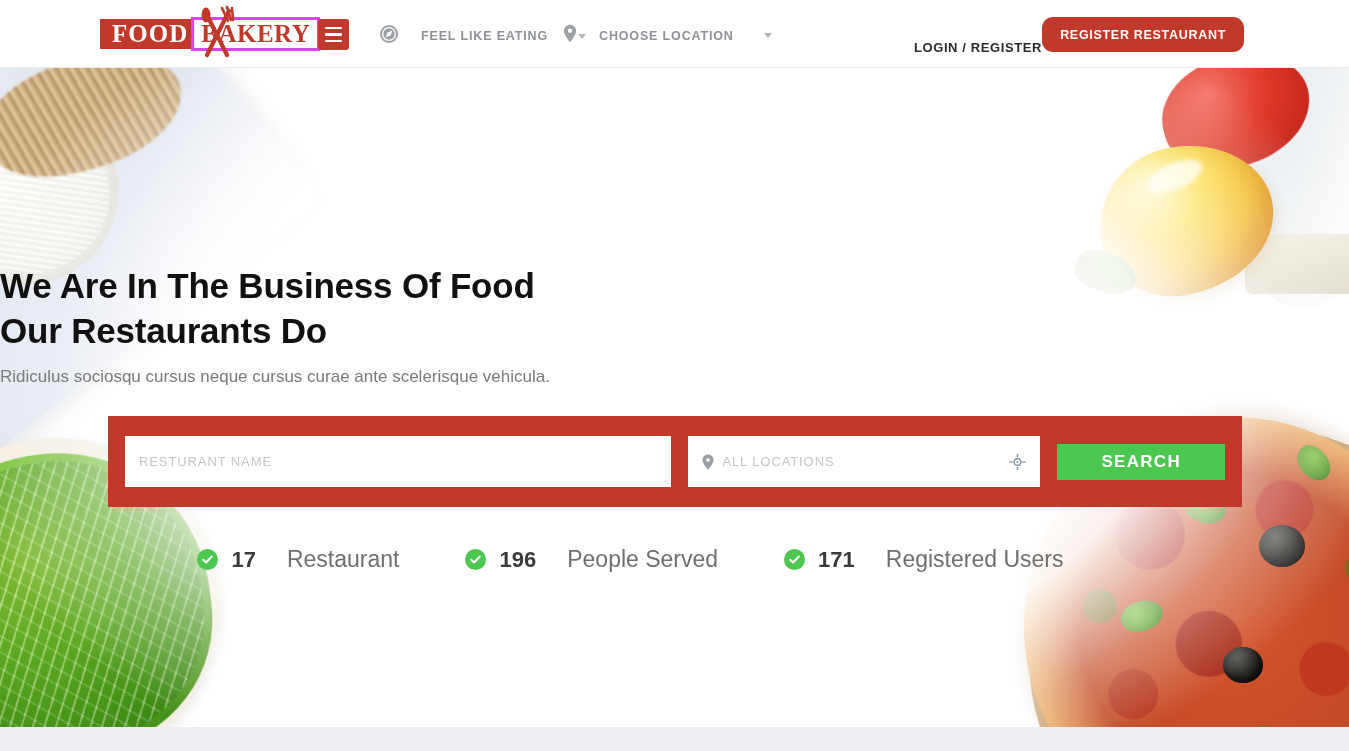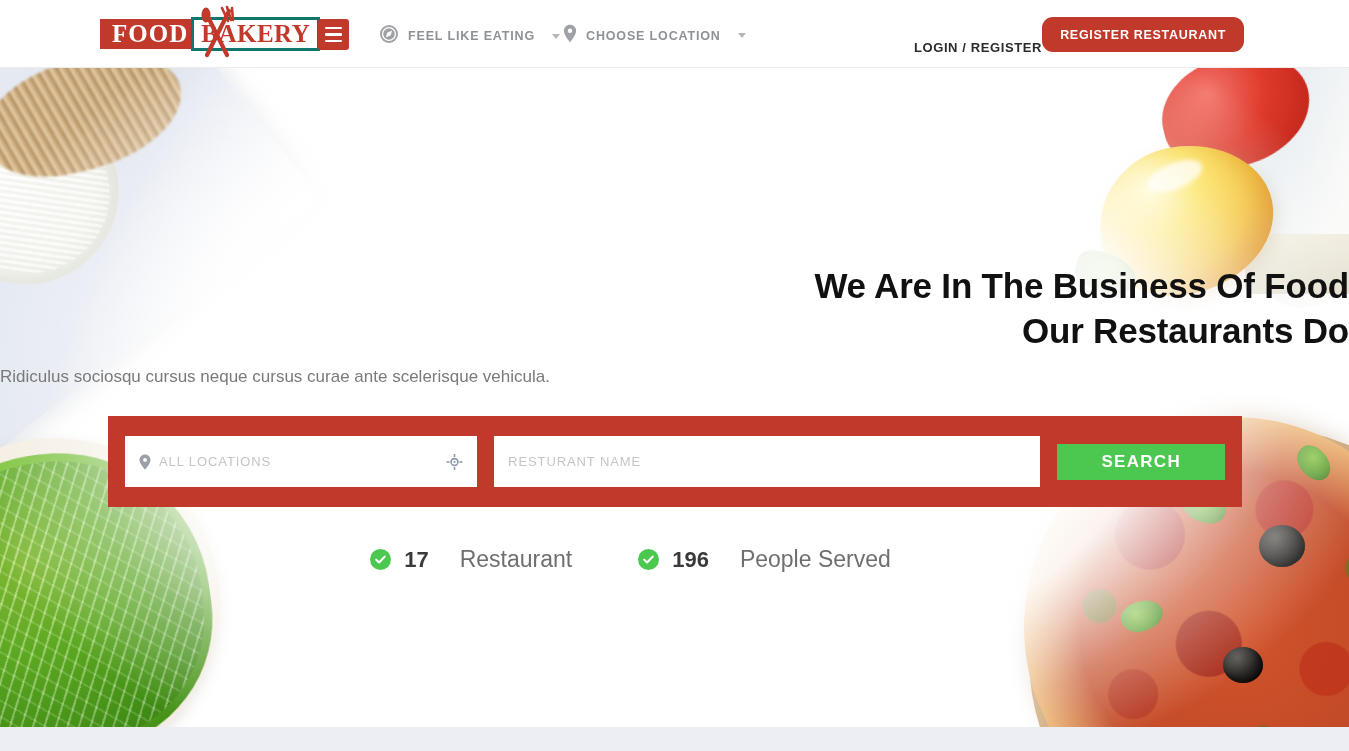--- a/index.html
+++ b/index.html
@@ -33,21 +33,21 @@
     font-family: "Liberation Serif", serif;
     font-weight: bold;
     font-size: 25px;
     letter-spacing: 1px;
     padding: 2px 9px 3px 12px;
     line-height: 1;
   }
   .logo-word-box2 {
     background: #ffffff;
     color: #c0392b;
-    border: 3px solid #0f766e;
+    border: 3px solid #d946ef;
     font-family: "Liberation Serif", serif;
     font-weight: bold;
     font-size: 25px;
     letter-spacing: 0.5px;
     padding: 0px 7px 1px 7px;
     line-height: 1.1;
   }
   .logo-utensils {
     position: relative;
     width: 46px; height: 50px;
@@ -71,21 +71,21 @@
     width: 17px; height: 2.5px;
     background: #ffffff;
     border-radius: 1px;
   }
 
   .nav-item {
     position: absolute;
     top: 24px;
     display: flex;
     align-items: center;
-    gap: 9px;
+    gap: 22px;
     cursor: pointer;
   }
   .nav-label {
     font-size: 12.5px;
     font-weight: bold;
     letter-spacing: 0.85px;
     color: #8e9196;
     text-transform: uppercase;
     white-space: nowrap;
   }
@@ -317,21 +317,21 @@
   
   .hero-content {
     position: absolute;
     top: 0; left: 0;
     width: 1349px; height: 659px;
     z-index: 10;
   }
   .hero-title {
     position: absolute;
     top: 196px; left: 0; width: 1349px;
-    text-align: right;
+    text-align: left;
     font-size: 35px;
     font-weight: bold;
     line-height: 1.28;
     color: #111111;
     letter-spacing: -0.2px;
   }
   .hero-sub {
     position: absolute;
     top: 299px; left: 0; width: 1103px;
     text-align: left;
@@ -525,20 +525,24 @@
   <div class="hero-content">
 
     <div class="hero-title">
       <div>We Are In The Business Of Food</div>
       <div>Our Restaurants Do</div>
     </div>
 
     <div class="hero-sub">Ridiculus sociosqu cursus neque cursus curae ante scelerisque vehicula.</div>
 
     <div class="search-bar">
+
+      <div class="field field-name">
+        <input type="text" placeholder="RESTURANT NAME" style="">
+      </div>
 
       <div class="field field-loc">
         <span class="pin-icon">
           <svg width="12" height="16" viewBox="0 0 12 16">
             <path d="M6 0.6C2.9 0.6 0.5 3 0.5 6.1c0 3.9 5.5 9.6 5.5 9.6s5.5-5.7 5.5-9.6C11.5 3 9.1 0.6 6 0.6z" fill="#9aa0a6"></path>
             <circle cx="6" cy="5.9" r="1.9" fill="#ffffff"></circle>
           </svg>
         </span>
         <input type="text" placeholder="ALL LOCATIONS" style="">
         <span class="locate-icon">
@@ -546,24 +550,20 @@
             <circle cx="8.5" cy="8.5" r="3.4" fill="none" stroke="#8a98ad" stroke-width="1.6"></circle>
             <circle cx="8.5" cy="8.5" r="1.1" fill="#8a98ad"></circle>
             <line x1="8.5" y1="0.5" x2="8.5" y2="3.6" stroke="#8a98ad" stroke-width="1.6"></line>
             <line x1="8.5" y1="13.4" x2="8.5" y2="16.5" stroke="#8a98ad" stroke-width="1.6"></line>
             <line x1="0.5" y1="8.5" x2="3.6" y2="8.5" stroke="#8a98ad" stroke-width="1.6"></line>
             <line x1="13.4" y1="8.5" x2="16.5" y2="8.5" stroke="#8a98ad" stroke-width="1.6"></line>
           </svg>
         </span>
       </div>
 
-      <div class="field field-name">
-        <input type="text" placeholder="RESTURANT NAME" style="">
-      </div>
-
       <button class="search-btn">SEARCH</button>
     </div>
 
     <div class="stats">
 
       <div class="stat">
         <span class="stat-check">
           <svg width="13" height="13" viewBox="0 0 13 13">
             <path d="M2.2 6.8 L5.1 9.5 L10.7 3.6" fill="none" stroke="#ffffff" stroke-width="2.1" stroke-linecap="round" stroke-linejoin="round"></path>
           </svg>
@@ -575,18 +575,27 @@
       <div class="stat">
         <span class="stat-check">
           <svg width="13" height="13" viewBox="0 0 13 13">
             <path d="M2.2 6.8 L5.1 9.5 L10.7 3.6" fill="none" stroke="#ffffff" stroke-width="2.1" stroke-linecap="round" stroke-linejoin="round"></path>
           </svg>
         </span>
         <span class="stat-num">196</span>
         <span class="stat-label">People Served</span>
       </div>
 
+      <div class="stat">
+        <span class="stat-check">
+          <svg width="13" height="13" viewBox="0 0 13 13">
+            <path d="M2.2 6.8 L5.1 9.5 L10.7 3.6" fill="none" stroke="#ffffff" stroke-width="2.1" stroke-linecap="round" stroke-linejoin="round"></path>
+          </svg>
+        </span>
+        <span class="stat-num">171</span>
+        <span class="stat-label">Registered Users</span>
+      </div>
 
     </div>
   </div>
 </div>
 
 <div class="footer-strip"></div>
 
 </body></html>

